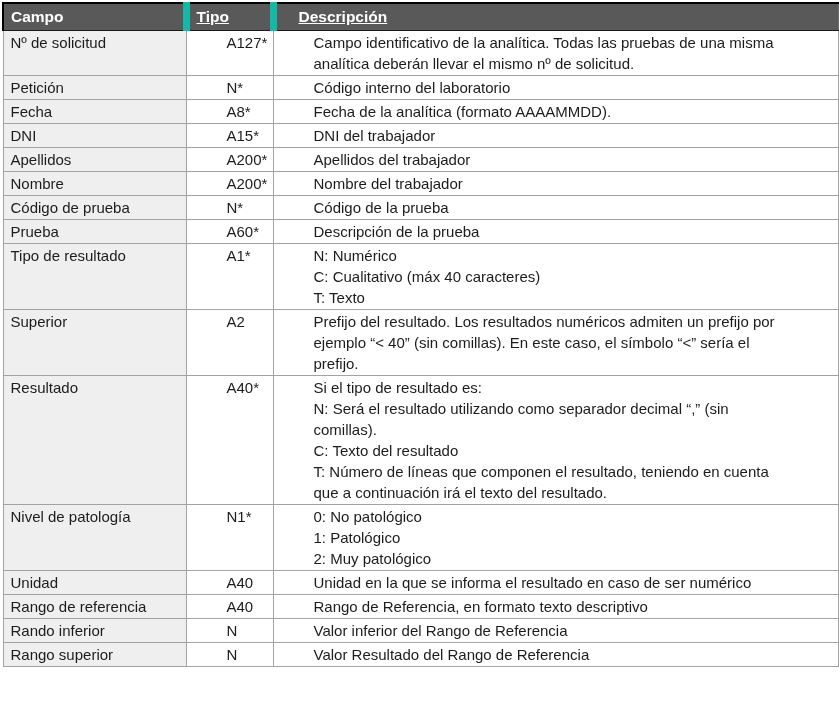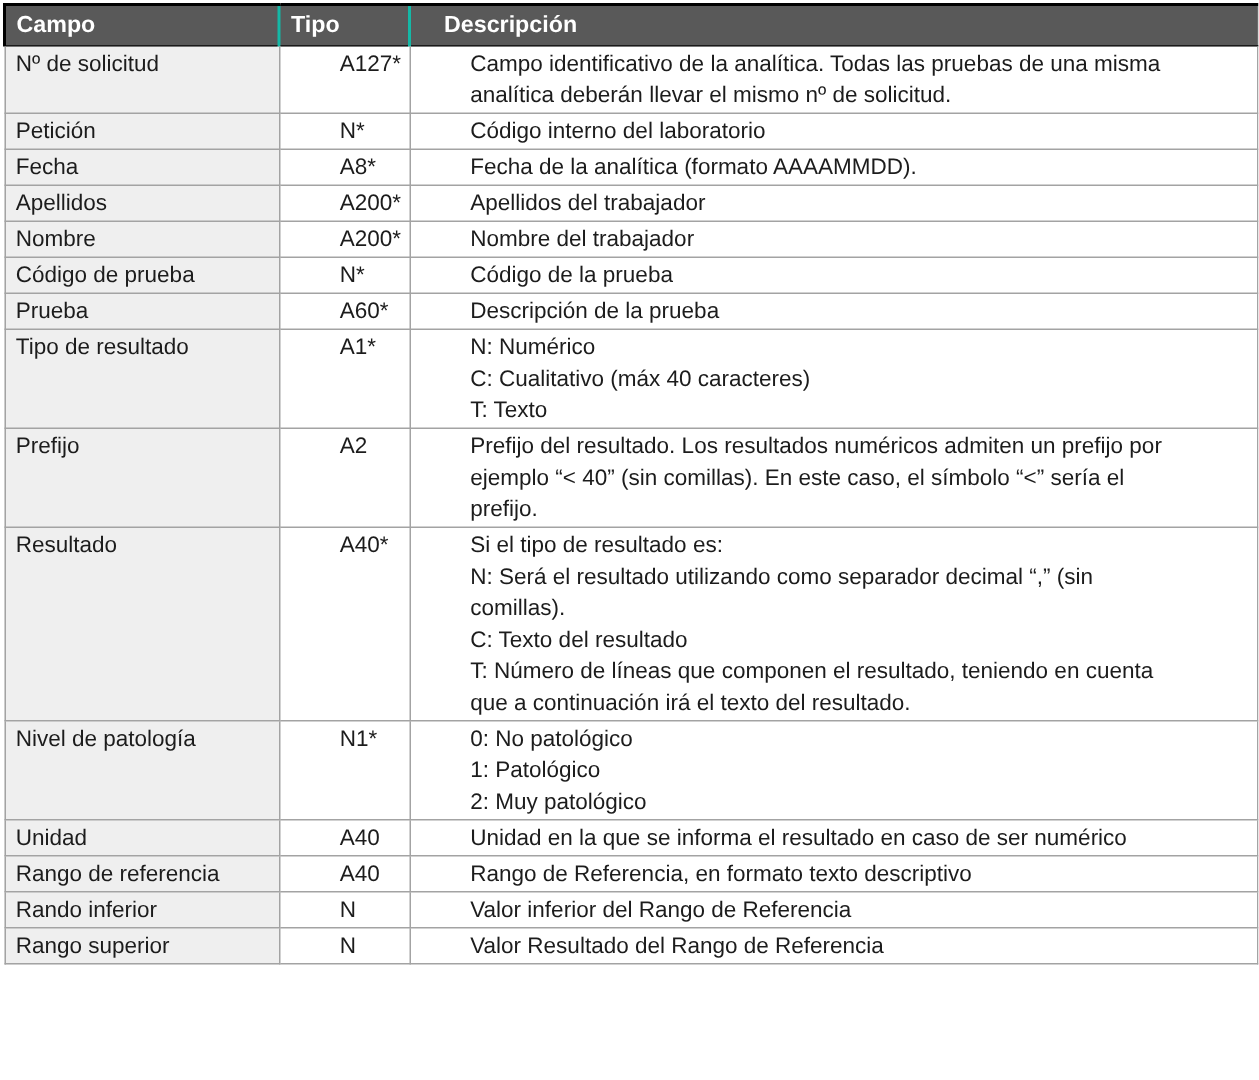--- a/index.html
+++ b/index.html
@@ -32,21 +32,21 @@
     font-weight: bold;
     font-size: 15.5px;
     text-align: left;
     padding: 3px 6px 4px 7px;
     border-top: 2px solid #000000;
     border-bottom: 1px solid #1a1a1a;
     line-height: 19px;
   }
   thead th:first-child { border-left: 2px solid #000000; }
   thead th:last-child  { border-right: 1px solid #6d6d6d; padding-left: 22px; }
-  thead th + th { border-left: 2px solid #14b8a6; }
+  thead th + th { border-left: 7px solid #14b8a6; text-decoration: underline; }
 
   tbody td {
     border: 1px solid #a3a3a3;
     vertical-align: top;
     padding: 1px 6px 1px 7px;
     line-height: 21px;
   }
   tbody td.campo {
     background: #efefef;
     margin-left: 36px;
@@ -92,20 +92,27 @@
           </td>
         </tr>
         <tr>
           <td class="campo">Fecha</td>
           <td class="tipo">A8*</td>
           <td class="desc">
             <div class="desc-line">Fecha de la analítica (formato AAAAMMDD).</div>
           </td>
         </tr>
         <tr>
+          <td class="campo">DNI</td>
+          <td class="tipo">A15*</td>
+          <td class="desc">
+            <div class="desc-line">DNI del trabajador</div>
+          </td>
+        </tr>
+        <tr>
           <td class="campo">Apellidos</td>
           <td class="tipo">A200*</td>
           <td class="desc">
             <div class="desc-line">Apellidos del trabajador</div>
           </td>
         </tr>
         <tr>
           <td class="campo">Nombre</td>
           <td class="tipo">A200*</td>
           <td class="desc">
@@ -129,21 +136,21 @@
         <tr>
           <td class="campo">Tipo de resultado</td>
           <td class="tipo">A1*</td>
           <td class="desc">
             <div class="desc-line">N: Numérico</div>
             <div class="desc-line">C: Cualitativo (máx 40 caracteres)</div>
             <div class="desc-line">T: Texto</div>
           </td>
         </tr>
         <tr>
-          <td class="campo">Prefijo</td>
+          <td class="campo">Superior</td>
           <td class="tipo">A2</td>
           <td class="desc">
             <div class="desc-line">Prefijo del resultado. Los resultados numéricos admiten un prefijo por</div>
             <div class="desc-line">ejemplo “&lt; 40” (sin comillas). En este caso, el símbolo “&lt;” sería el</div>
             <div class="desc-line">prefijo.</div>
           </td>
         </tr>
         <tr>
           <td class="campo">Resultado</td>
           <td class="tipo">A40*</td>

